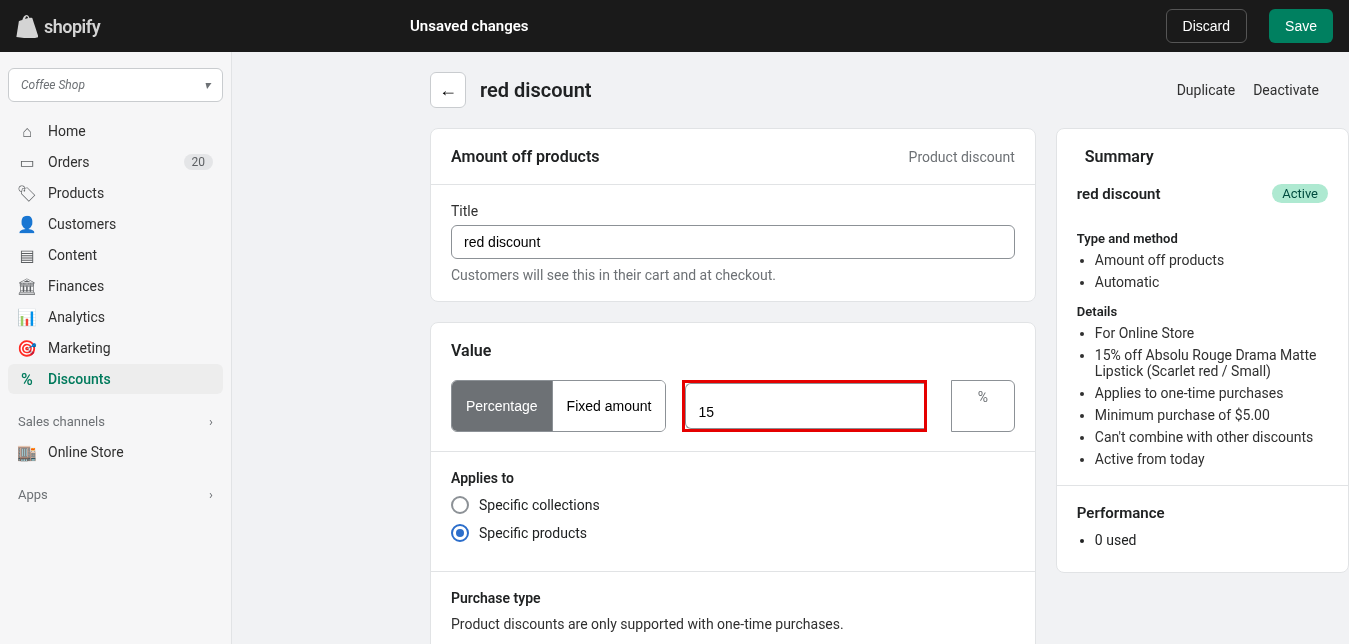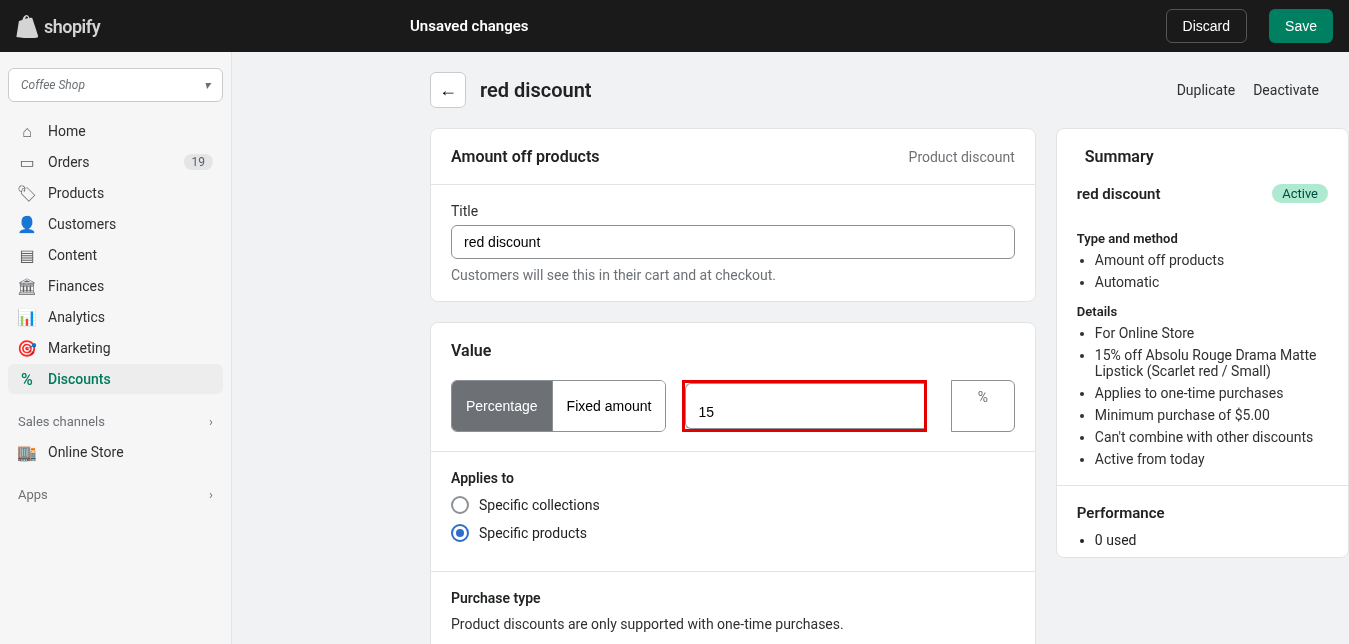--- a/index.html
+++ b/index.html
@@ -54,21 +54,21 @@
 .radio.checked { border-color: #2c6ecb; }
 .radio.checked::after { content: ""; width: 8px; height: 8px; background: #2c6ecb; border-radius: 50%; }
 .summary-title { font-size: 16px; font-weight: 600; padding: 18px 28px; }
 .summary-name-row { display: flex; justify-content: space-between; align-items: center; padding: 0 20px 14px; }
 .summary-name-row h4 { font-size: 15px; font-weight: 600; }
 .status-badge { background: #aee9d1; color: #004c3f; padding: 2px 10px; border-radius: 12px; font-size: 13px; }
 .summary-sub { padding: 0 20px; }
 .summary-sub h5 { font-size: 13px; font-weight: 600; margin-top: 14px; margin-bottom: 6px; }
 .summary-sub ul { padding-left: 18px; font-size: 14px; color: #303030; }
 .summary-sub li { margin-bottom: 6px; }
-.perf-section { border-top: 1px solid #e1e3e5; margin-top: 18px; padding: 18px 20px 9px; }
+.perf-section { border-top: 1px solid #e1e3e5; margin-top: 18px; padding: 18px 20px 24px; }
 .perf-section h5 { font-size: 15px; font-weight: 600; margin-bottom: 10px; }
 .perf-section ul { padding-left: 18px; font-size: 14px; }
 .sec-title { font-size: 14px; font-weight: 600; margin-bottom: 10px; }
 </style>
 </head>
 <body>
 
 <div class="topbar">
   <div class="logo">
     <svg width="22" height="24" viewBox="0 0 22 24">
@@ -89,21 +89,21 @@
       <span>Coffee Shop</span>
       <span>▾</span>
     </div>
     <div class="nav-item">
         <span class="icon">⌂</span>
         <span>Home</span>
       </div>
     <div class="nav-item">
         <span class="icon">▭</span>
         <span>Orders</span>
-        <span class="badge">19</span>
+        <span class="badge">20</span>
       </div>
     <div class="nav-item">
         <span class="icon">🏷</span>
         <span>Products</span>
       </div>
     <div class="nav-item">
         <span class="icon">👤</span>
         <span>Customers</span>
       </div>
     <div class="nav-item">

